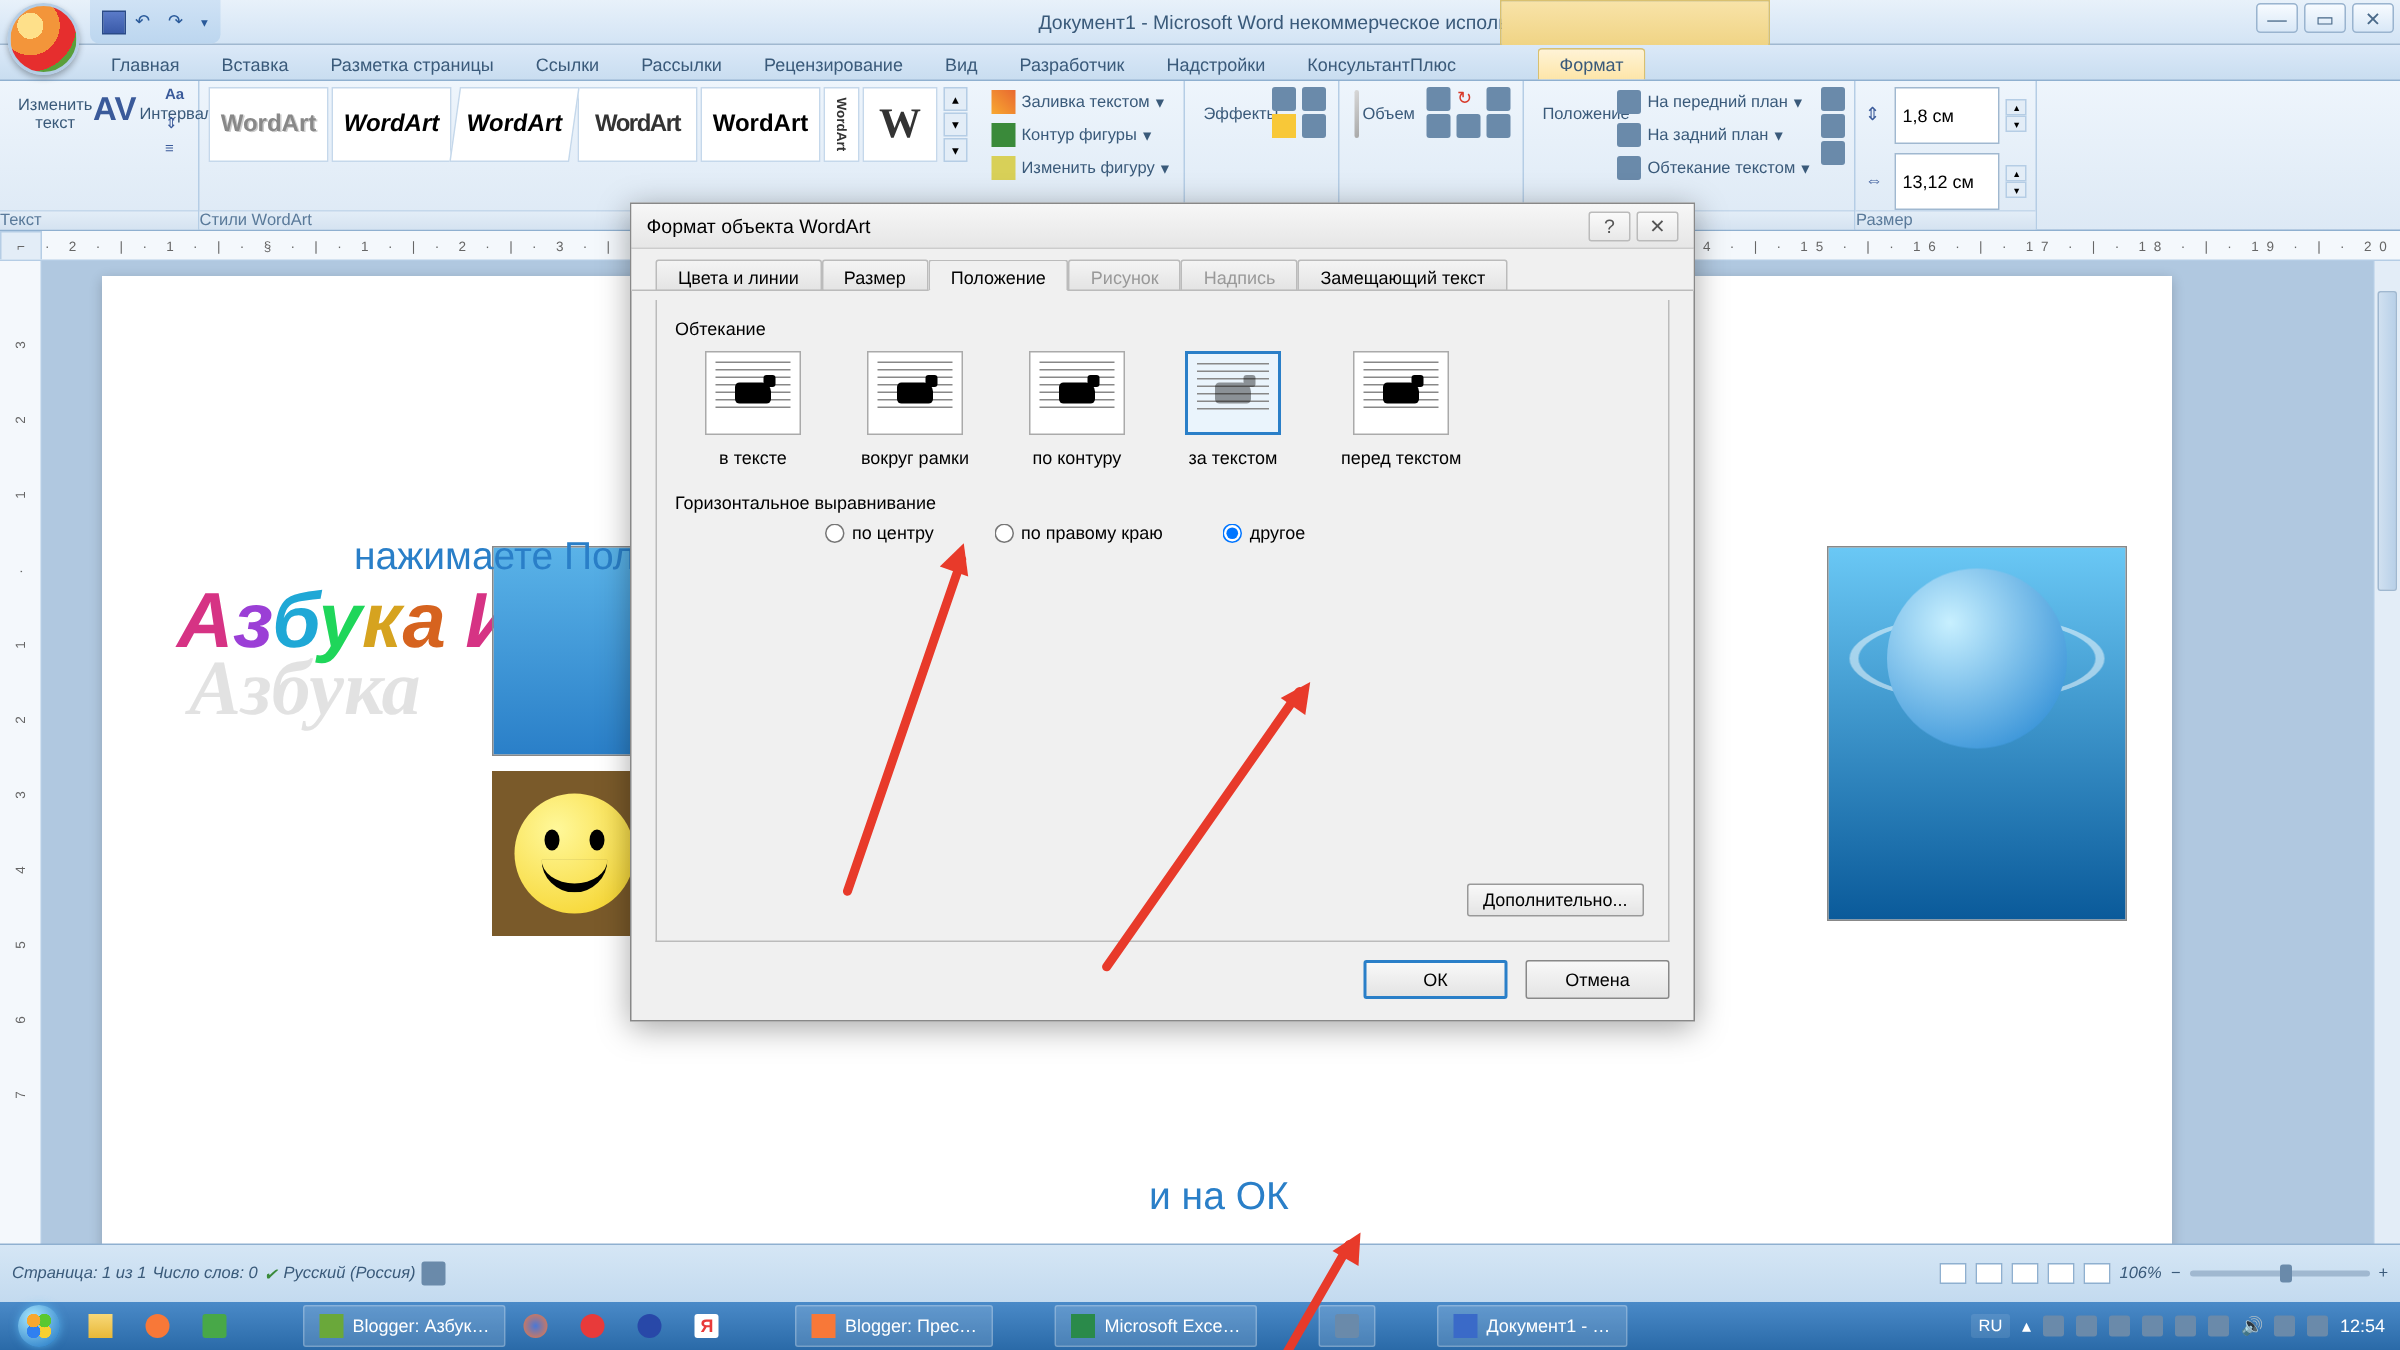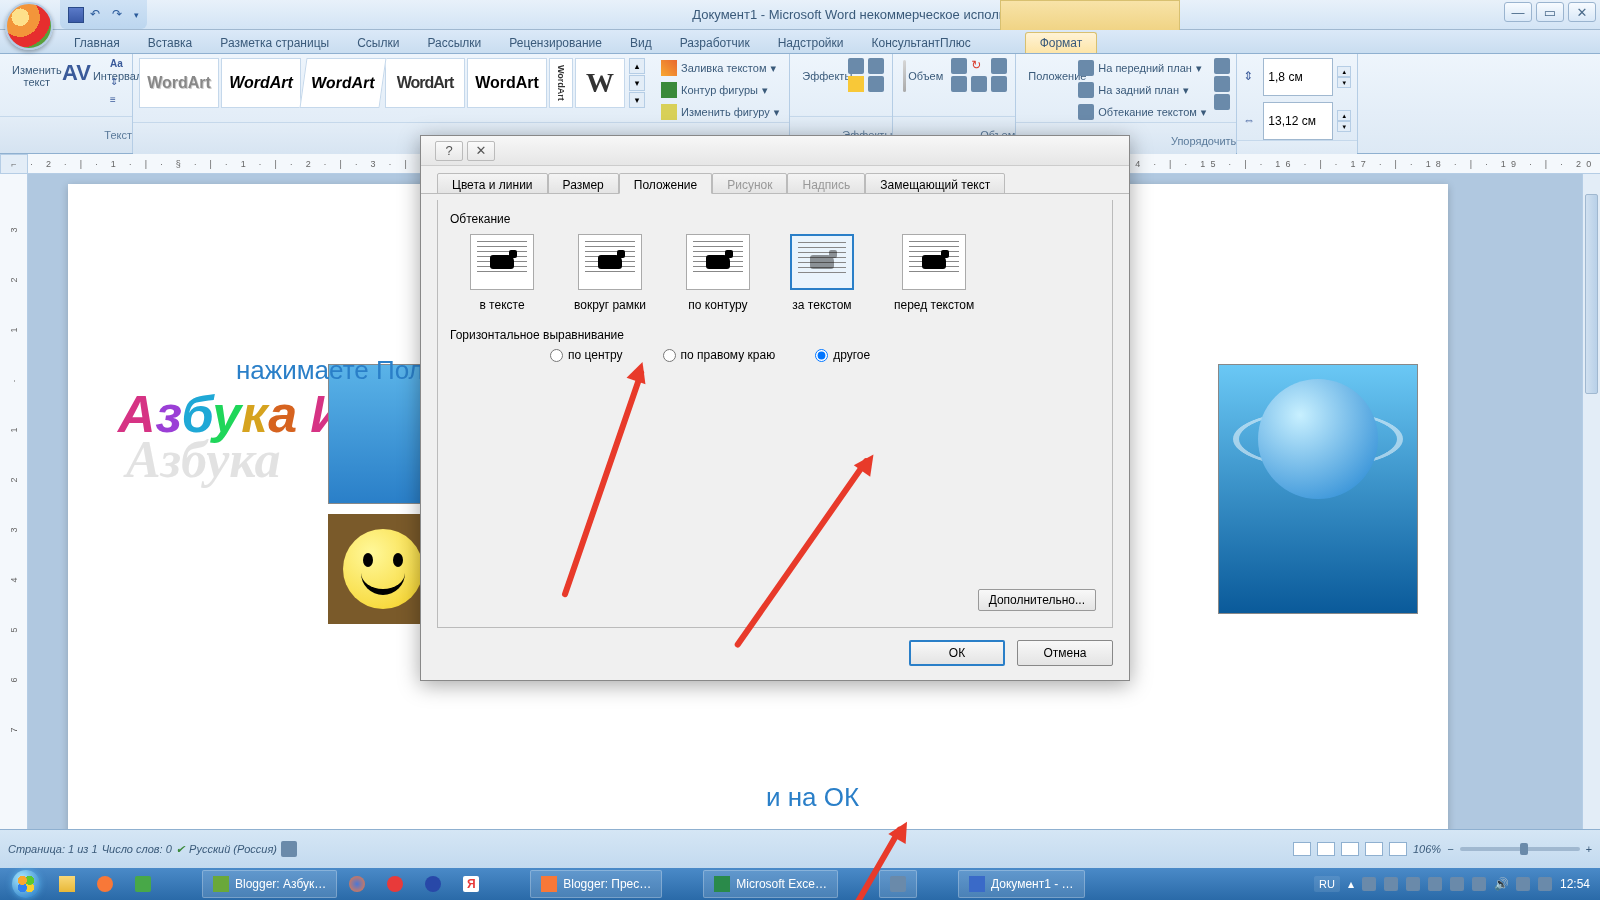--- a/index.html
+++ b/index.html
@@ -19,21 +19,21 @@
 
 .tabsbar { height: 24px; background: linear-gradient(#dbe9f8,#c9ddf0); display: flex; align-items: flex-end; padding-left: 60px; border-bottom: 1px solid #8fb0d0; }
 .rtab { padding: 3px 14px; font-size: 12px; color: #3a5a7a; cursor: default; }
 .rtab.ctx { background: linear-gradient(#fff3d6,#fde5a8); border: 1px solid #d8c070; border-bottom: none; border-radius: 3px 3px 0 0; }
 .ctx-header { position: absolute; left: 1000px; top: 30px; width: 180px; height: 24px; background: linear-gradient(#f8e3a8,#f0d485); text-align: center; line-height: 24px; font-size: 12px; color: #5a4a2a; border: 1px solid #d8c070; border-bottom: none; }
 
 
 .ribbon { height: 100px; background: linear-gradient(#eef5fc,#dde9f5); display: flex; border-bottom: 1px solid #8fb0d0; }
 .rgroup { border-right: 1px solid #b5cde5; padding: 4px 6px 2px; display: flex; flex-direction: column; justify-content: space-between; }
 .rgroup-body { display: flex; gap: 4px; flex: 1; align-items: flex-start; }
-.rgroup-label { font-size: 11px; color: #5a7a9a; text-align: right; padding: 12px 0; border-top: 1px solid #c5d8eb; background: linear-gradient(#e3edf7,#d5e3f1); margin: 0 -6px -2px; }
+.rgroup-label { font-size: 11px; color: #5a7a9a; text-align: left; padding: 0 0; border-top: 1px solid #c5d8eb; background: linear-gradient(#e3edf7,#d5e3f1); margin: 0 -6px -2px; }
 .bigbtn { display: flex; flex-direction: row; align-items: center; gap: 2px; padding: 2px 4px; width: 48px; text-align: center; font-size: 11px; color: #3a5a7a; }
 .bigbtn .ic { width: 32px; height: 32px; }
 .smallbtn { display: flex; align-items: center; gap: 4px; padding: 2px 4px; font-size: 11px; color: #3a5a7a; white-space: nowrap; }
 .smallbtn .ic { width: 16px; height: 16px; }
 .wa-gallery { display: flex; gap: 2px; align-items: center; }
 .wa-item { width: 80px; height: 50px; background: #fff; border: 1px solid #c5d8eb; display: flex; align-items: center; justify-content: center; font-family: Georgia, serif; font-weight: bold; font-size: 16px; color: #333; }
 .wa-scroll { display: flex; flex-direction: column; gap: 1px; margin-left: 2px; }
 .wa-scroll-btn { width: 16px; height: 16px; background: #e3edf7; border: 1px solid #b5cde5; font-size: 9px; display:flex;align-items:center;justify-content:center; }
 .sizebox { display: flex; align-items: center; gap: 4px; }
 .sizebox input { width: 70px; height: 38px; border: 1px solid #a0b8d0; font-size: 12px; padding: 0 4px; background:#fff; }
@@ -351,20 +351,21 @@
   <div class="arrow-line" style="left:736px;top:470px;width:230px;transform:rotate(-55deg)"></div>
   <div class="arrow-head" style="left:862px;top:287px;transform:rotate(-55deg)"></div>
 </div>
 <div class="arrow">
   <div class="arrow-line" style="left:826px;top:780px;width:150px;transform:rotate(-60deg)"></div>
   <div class="arrow-head" style="left:897px;top:655px;transform:rotate(-60deg)"></div>
 </div>
 
 <div class="dialog">
   <div class="dlg-title">
+    <span class="dlg-title-text">Формат объекта WordArt</span>
     <div class="dlg-tbtn">?</div>
     <div class="dlg-tbtn">✕</div>
   </div>
   <div class="dlg-tabs">
     <div class="dlg-tab">Цвета и линии</div>
     <div class="dlg-tab">Размер</div>
     <div class="dlg-tab active">Положение</div>
     <div class="dlg-tab disabled">Рисунок</div>
     <div class="dlg-tab disabled">Надпись</div>
     <div class="dlg-tab">Замещающий текст</div>

